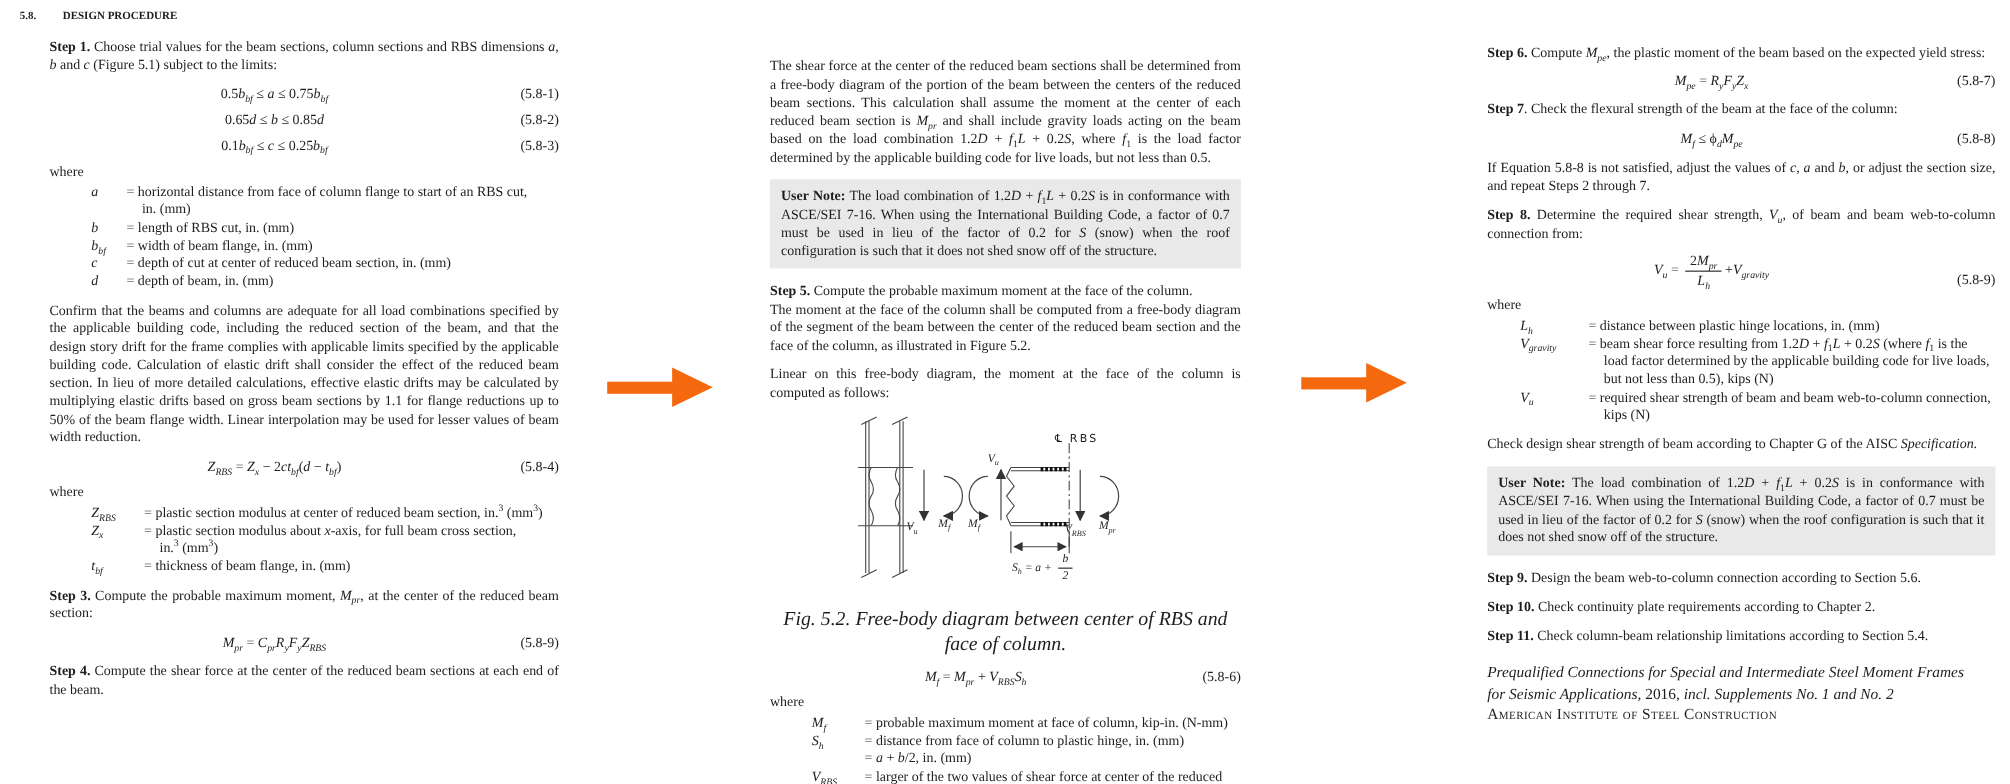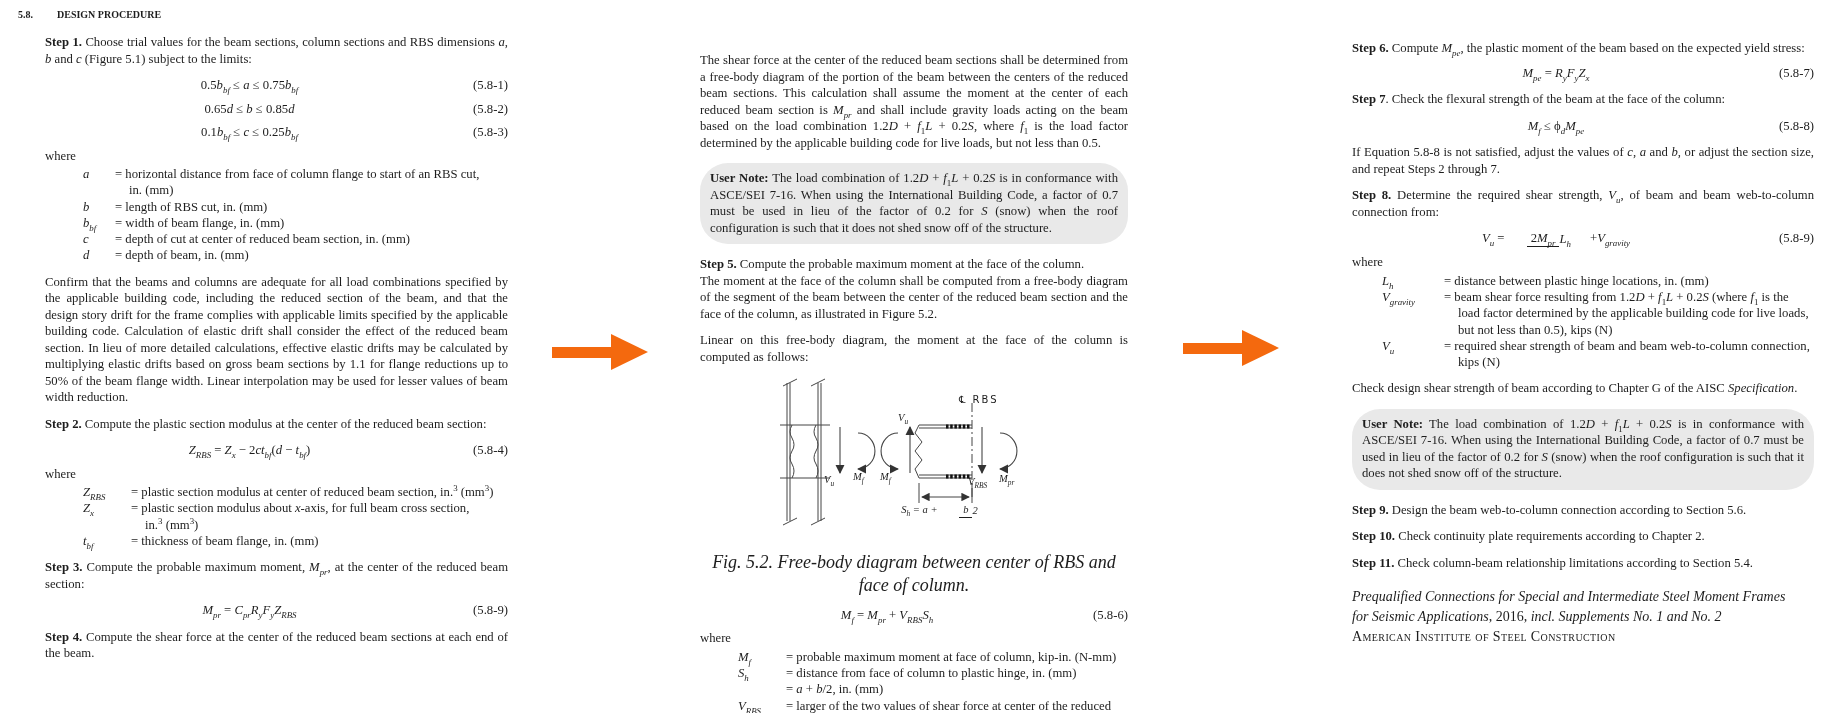--- a/index.html
+++ b/index.html
@@ -15,38 +15,38 @@
   .col1 { left:18px;  top:8px;  width:490px; }
   .col2 { left:700px; top:44px; width:428px; }
   .col3 { left:1352px;top:32px; width:462px; }
 
   .h { display:flex; gap:24px; font-weight:bold; font-size:10px; margin-bottom:13px; }
   .body1 { padding-left:27px; }
 
   .para { text-align:justify; margin:10px 0; }
   .tight { margin:8px 0; }
 
-  .eqrow { display:flex; align-items:flex-start; margin:7px 0; }
+  .eqrow { display:flex; align-items:flex-end; margin:7px 0; }
   .eq    { flex:1; text-align:center; }
   .eqno  { width:54px; text-align:right; flex:none; }
 
   .wlabel { margin:5px 0 2px; }
   .wrow  { display:flex; padding-left:38px; line-height:1.28; }
   .col3 .wrow { padding-left:30px; }
   .wsym  { flex:none; }
   .w1 .wsym { width:32px; }
   .w2 .wsym { width:48px; }
   .col2 .wsym { width:48px; }
   .col3 .wsym { width:62px; }
   .wdef  { flex:1; padding-left:14px; text-indent:-14px; }
   .wdef.nodent { padding-left:0; text-indent:0; }
 
-  .note { background:var(--notebg); padding:7px 10px 8px; text-align:justify; margin:12px 0;border-radius:28px; }
-
-  .frac { display:inline-flex; flex-direction:row; text-align:center; vertical-align:middle; margin:0 19px; line-height:1.15; }
+  .note { background:var(--notebg); padding:7px 10px 8px; text-align:justify; margin:12px 0; }
+
+  .frac { display:inline-flex; flex-direction:column; text-align:center; vertical-align:middle; margin:0 3px; line-height:1.15; }
   .frac .num { border-bottom:1px solid var(--ink); padding:0 4px 1px; }
   .frac .den { padding-top:1px; }
   .dimfrac { font-size:10.5px; vertical-align:middle; }
 
   .fig { position:relative; width:430px; height:168px; margin:4px 0 0 12px; }
   .fig svg { position:absolute; left:0; top:0; }
   .lbl { position:absolute; font-size:10.5px; font-style:italic; white-space:nowrap; }
   .lbl.cl { font-style:normal; font-family:"DejaVu Sans",sans-serif; font-size:10px; letter-spacing:2px; }
   .lbl.dim { width:110px; text-align:center; }
   .caption { text-align:center; font-size:18px; margin:8px 0 9px; }
@@ -101,21 +101,20 @@
     </div>
     <div class="wrow w1">
       <div class="wsym"><i>c</i></div>
       <div class="wdef">= depth of cut at center of reduced beam section, in. (mm)</div>
     </div>
     <div class="wrow w1">
       <div class="wsym"><i>d</i></div>
       <div class="wdef">= depth of beam, in. (mm)</div>
     </div>
     <div class="para">Confirm that the beams and columns are adequate for all load combinations specified by the applicable building code, including the reduced section of the beam, and that the design story drift for the frame complies with applicable limits specified by the applicable building code. Calculation of elastic drift shall consider the effect of the reduced beam section. In lieu of more detailed calculations, effective elastic drifts may be calculated by multiplying elastic drifts based on gross beam sections by 1.1 for flange reductions up to 50% of the beam flange width. Linear interpolation may be used for lesser values of beam width reduction.</div>
-    <div class="para"><b>Step 2.</b> Compute the plastic section modulus at the center of the reduced beam section:</div>
     <div class="eqrow">
       <div class="eq"><i>Z</i><sub><i>RBS</i></sub> = <i>Z</i><sub><i>x</i></sub> − 2<i>ct</i><sub><i>bf</i></sub>(<i>d</i> − <i>t</i><sub><i>bf</i></sub>)</div>
       <div class="eqno">(5.8-4)</div>
     </div>
     <div class="wlabel">where</div>
     <div class="wrow w2">
       <div class="wsym"><i>Z</i><sub><i>RBS</i></sub></div>
       <div class="wdef">= plastic section modulus at center of reduced beam section, in.<sup>3</sup> (mm<sup>3</sup>)</div>
     </div>
     <div class="wrow w2">

